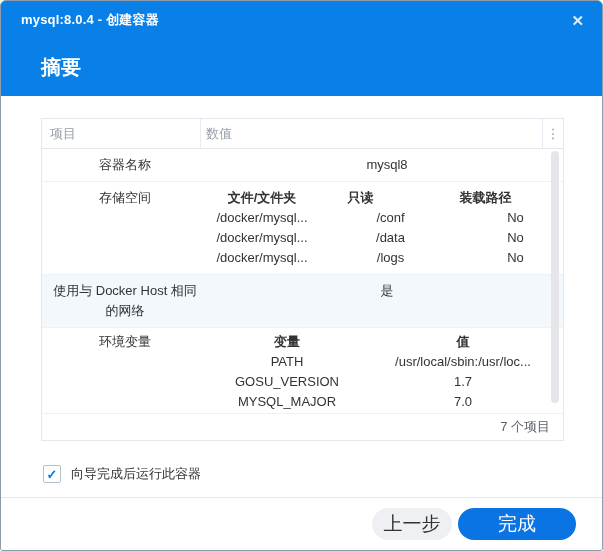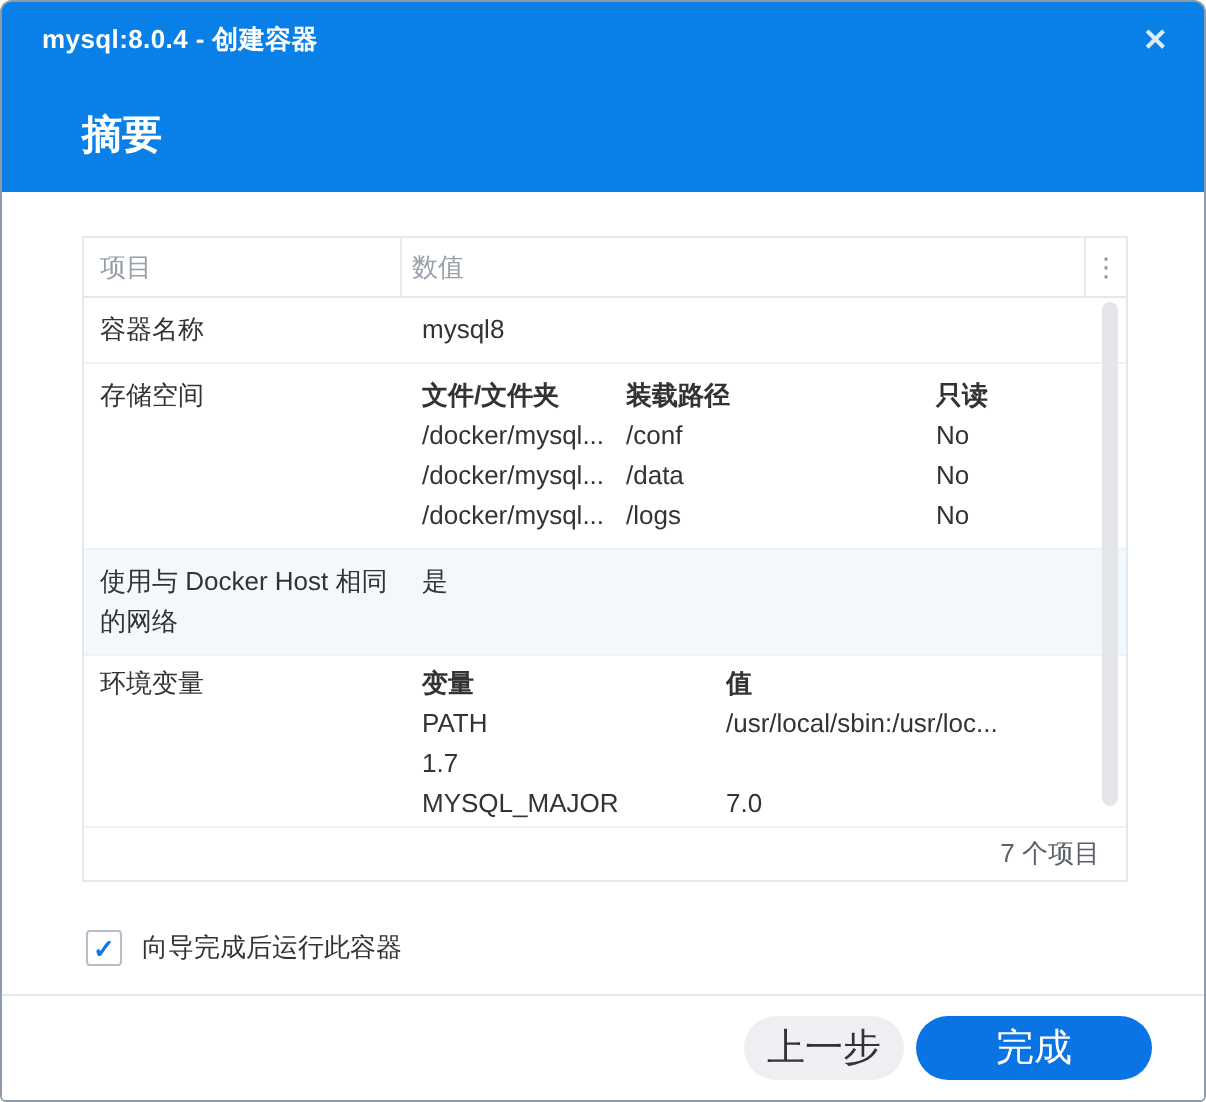--- a/index.html
+++ b/index.html
@@ -11,21 +11,21 @@
   .close{color:#dcebfa;font-size:15px;font-weight:bold;cursor:pointer;line-height:1;}
   .dlg-header{background:#0880e8;height:57px;flex:none;display:flex;align-items:center;padding-left:40px;}
   .dlg-title{color:#fff;font-weight:bold;font-size:20px;}
   
   .body{flex:1;background:#fff;position:relative;}
   .summary-table{margin:22px 38px 0 40px;border:1px solid #e2e8ee;background:#fff;}
   .thead{display:flex;height:29px;border-bottom:1px solid #e2e8ee;color:#98a0aa;font-size:13px;}
   .th1{width:150px;padding-left:8px;border-right:1px solid #e6ebf1;display:flex;align-items:center;}
   .th2{flex:1;padding-left:5px;display:flex;align-items:center;}
   .thk{width:20px;border-left:1px solid #e6ebf1;display:flex;align-items:center;justify-content:center;color:#8a929c;font-size:13px;cursor:pointer;}
-  .tbody{height:264px;overflow:hidden;position:relative;}
+  .tbody{height:264px;overflow:hidden;position:relative;text-align:center;}
   .trow{display:flex;font-size:13px;color:#333;border-bottom:1px solid #edf2f7;}
   .trow.hl{background:#f3f8fd;}
   .tlabel{width:150px;padding:6px 6px 6px 8px;line-height:20px;}
   .tval{flex:1;padding:6px 0 6px 5px;}
   .trow.tight .tval,.trow.tight .tlabel{padding-top:4px;padding-bottom:4px;}
   .vplain{line-height:20px;}
   .srow{display:flex;line-height:20px;}
   .srow.shead{font-weight:bold;}
   .c3-0{width:102px;}
   .c3-1{width:155px;}
@@ -74,22 +74,22 @@
             <div class="tlabel">容器名称</div>
             <div class="tval">
               <div class="vplain">mysql8</div>
             </div>
           </div>
           <div class="trow">
             <div class="tlabel">存储空间</div>
             <div class="tval">
               <div class="srow shead">
                 <div class="scol c3-0">文件/文件夹</div>
+                <div class="scol c3-2">只读</div>
                 <div class="scol c3-1">装载路径</div>
-                <div class="scol c3-2">只读</div>
               </div>
               <div class="srow">
                 <div class="scol c3-0">/docker/mysql...</div>
                 <div class="scol c3-1">/conf</div>
                 <div class="scol c3-2">No</div>
               </div>
               <div class="srow">
                 <div class="scol c3-0">/docker/mysql...</div>
                 <div class="scol c3-1">/data</div>
                 <div class="scol c3-2">No</div>
@@ -112,20 +112,21 @@
             <div class="tval">
               <div class="srow shead">
                 <div class="scol c2-0">变量</div>
                 <div class="scol c2-1">值</div>
               </div>
               <div class="srow">
                 <div class="scol c2-0">PATH</div>
                 <div class="scol c2-1">/usr/local/sbin:/usr/loc...</div>
               </div>
               <div class="srow">
+                <div class="scol c2-0">GOSU_VERSION</div>
                 <div class="scol c2-1">1.7</div>
               </div>
               <div class="srow">
                 <div class="scol c2-0">MYSQL_MAJOR</div>
                 <div class="scol c2-1">7.0</div>
               </div>
               <div class="srow">
                 <div class="scol c2-0">MYSQL_VERSION</div>
                 <div class="scol c2-1">8.0.4-rc-1debian9</div>
               </div>

